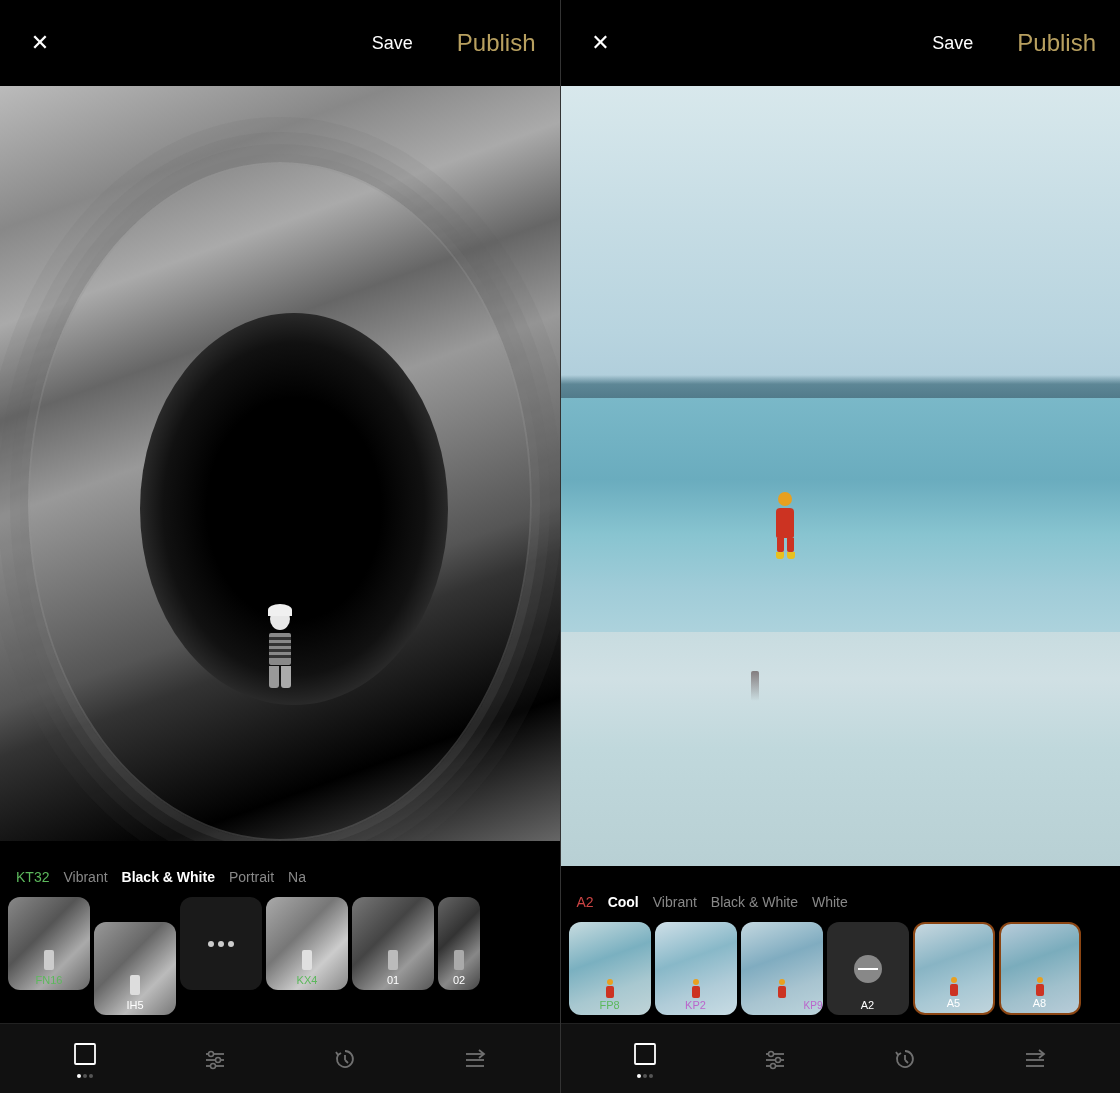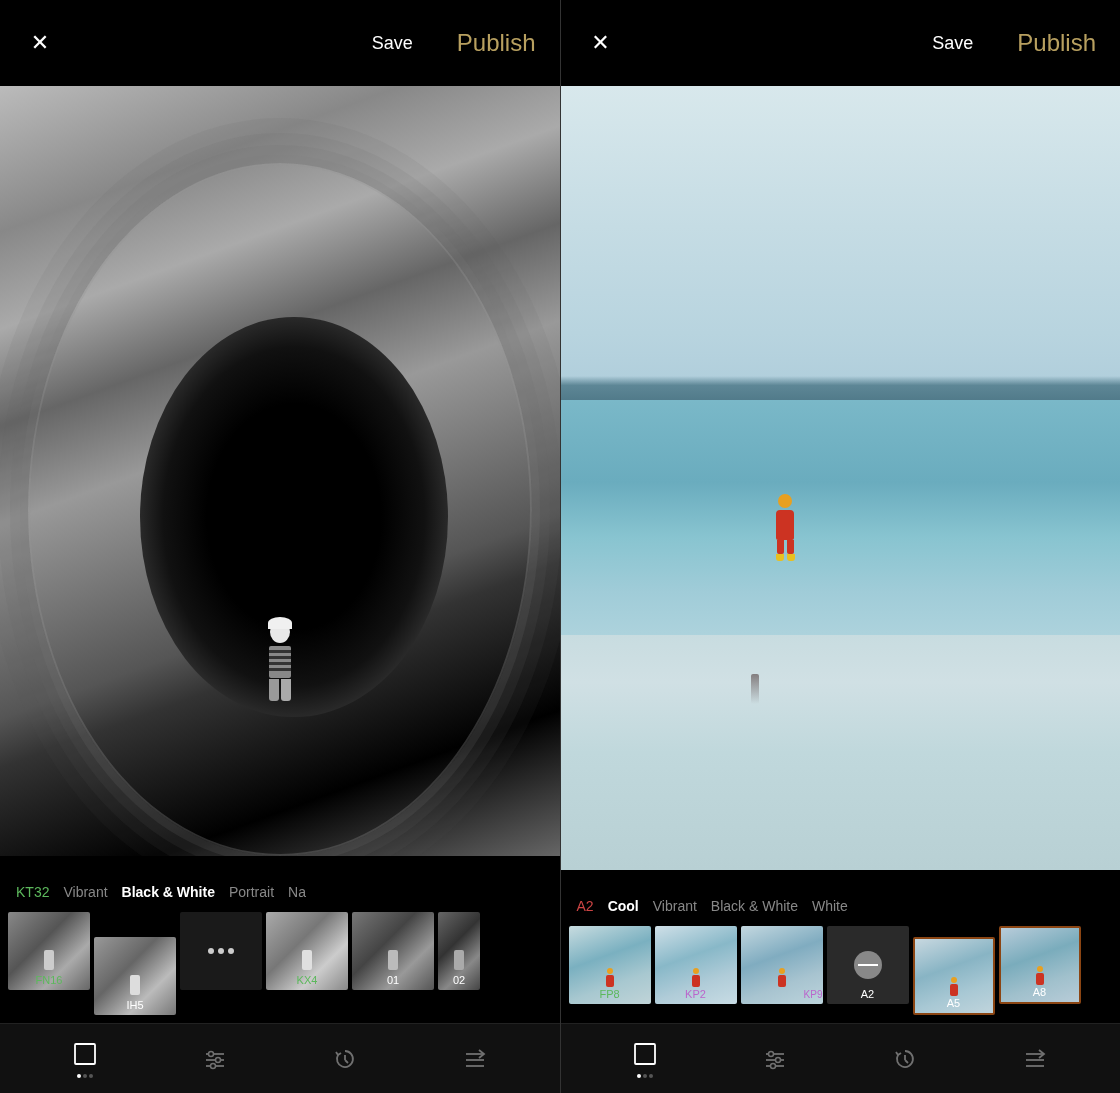--- a/index.html
+++ b/index.html
@@ -134,23 +134,23 @@
 
     .filter-thumbnails {
       display: flex;
       gap: 4px;
       padding: 0 8px;
       overflow: hidden;
     }
 
     .filter-thumb {
       width: 82px;
-      height: 78px;
+      height: 93px;
       flex-shrink: 0;
-      border-radius: 2px;
+      border-radius: 12px;
       position: relative;
       overflow: hidden;
       cursor: pointer;
     }
 
     .filter-thumb-label {
       position: absolute;
       bottom: 4px;
       left: 0;
       right: 0;
@@ -746,21 +746,21 @@
 
       <div class="filter-thumb thumb-a2">
         <div class="a2-icon">
           <div class="a2-circle">
             <div class="a2-line"></div>
           </div>
         </div>
         <span class="filter-thumb-label label-white">A2</span>
       </div>
 
-      <div class="filter-thumb thumb-a5 thumb-a5-selected" style="border: 2px solid #8B4513; margin-top: 11px;">
+      <div class="filter-thumb thumb-a5 thumb-a5-selected" style="border: 2px solid #8B4513;">
         <div class="small-child-red">
           <div class="small-yellow-dot"></div>
           <div class="small-red-dot"></div>
         </div>
         <span class="filter-thumb-label label-white">A5</span>
       </div>
 
       <div class="filter-thumb thumb-a8" style="border: 2px solid #8B4513;">
         <div class="small-child-red">
           <div class="small-yellow-dot"></div>

